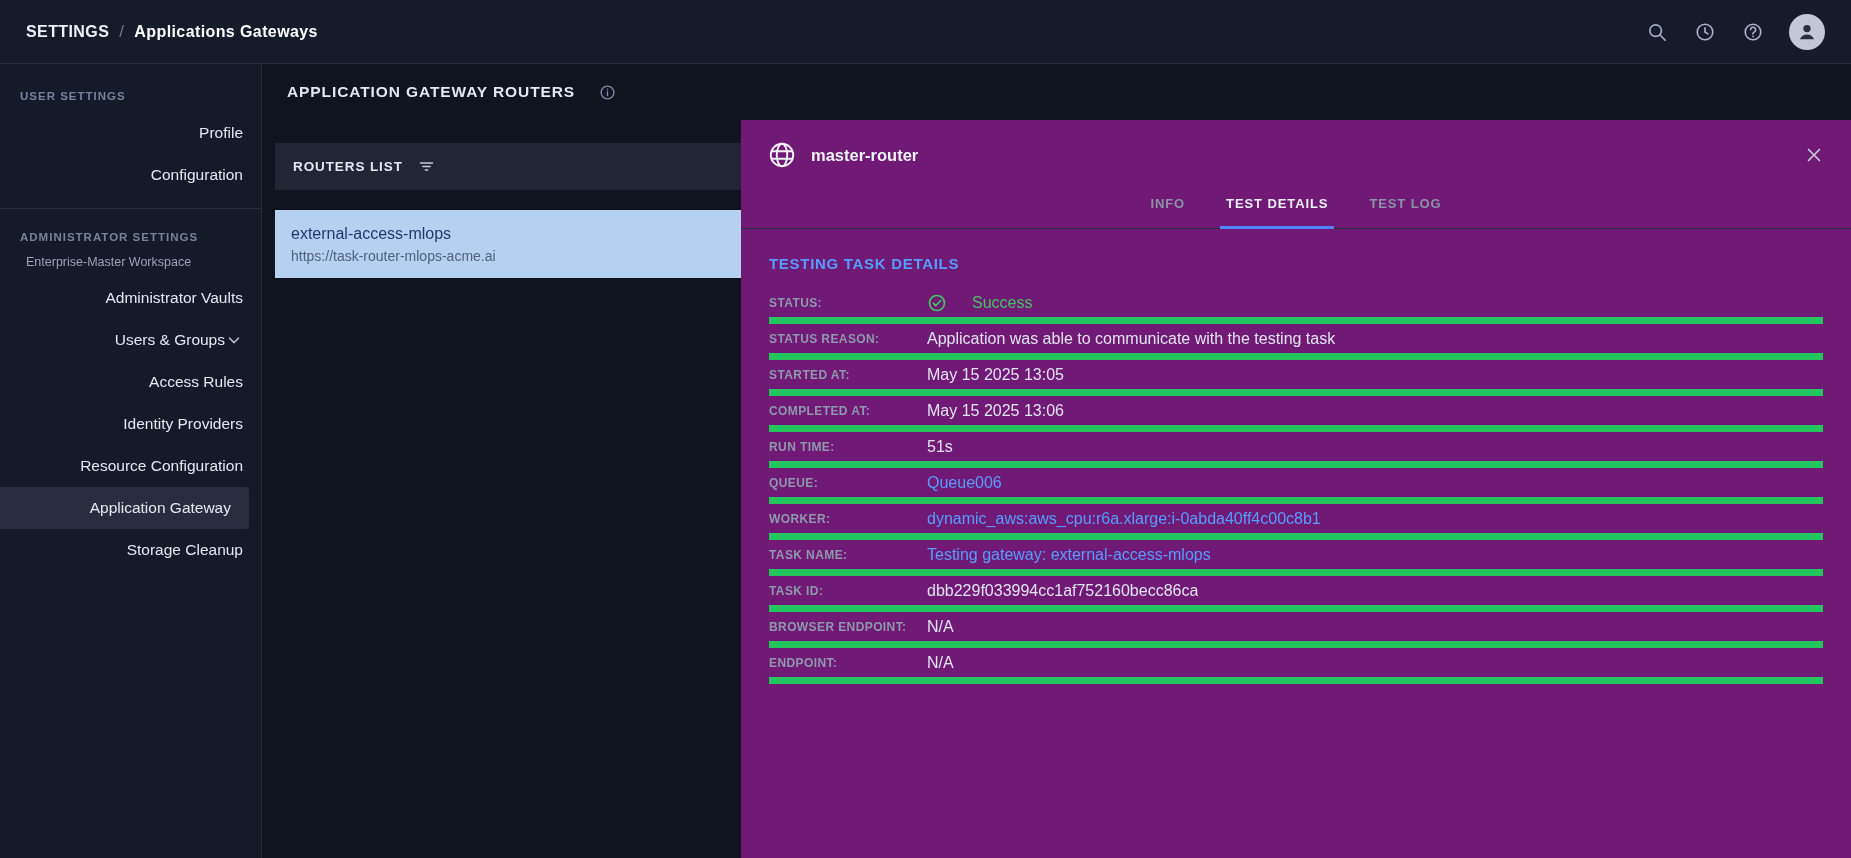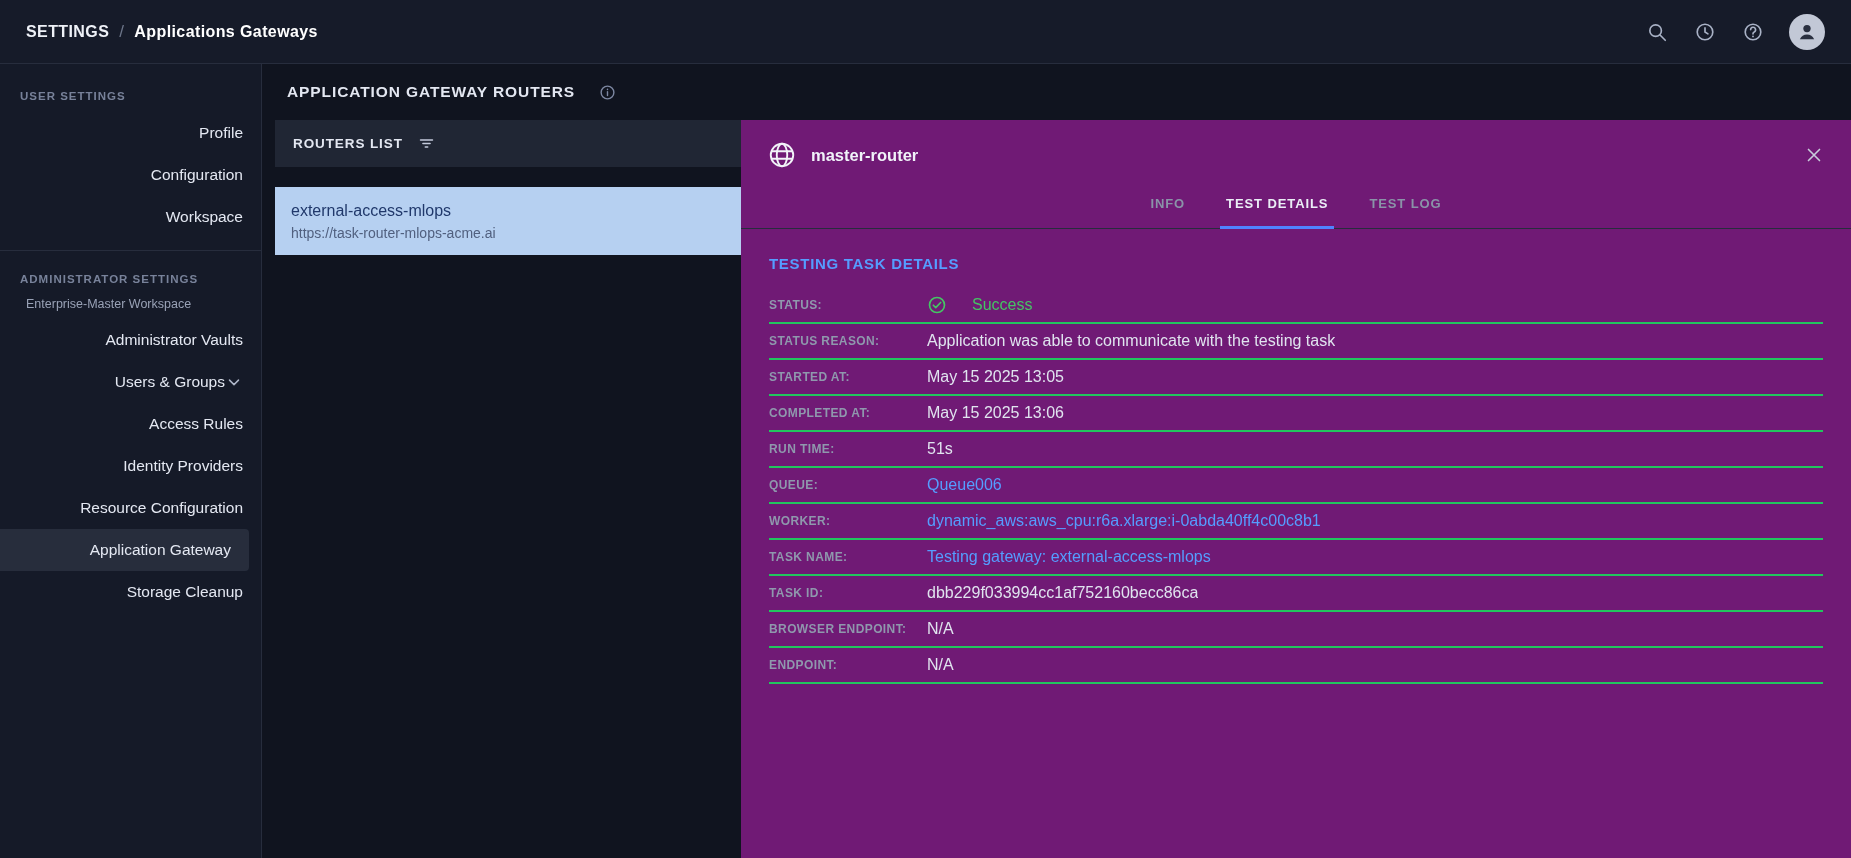--- a/index.html
+++ b/index.html
@@ -47,21 +47,21 @@
 
   
   .main { flex:1; display:flex; flex-direction:column; min-width:0; background:#10141f; }
   .page-header { height:56px; flex:0 0 56px; display:flex; align-items:center; gap:24px; padding-left:25px; }
   .page-title { font-size:15.5px; font-weight:700; letter-spacing:.9px; color:#e3e7f1; }
   .info-icon { color:#7d88a2; }
 
   .panels { flex:1; display:flex; min-height:0; padding-left:13px; }
 
   
-  .routers-panel { width:466px; flex:0 0 466px; display:flex; flex-direction:column; }
+  .routers-panel { width:466px; flex:0 0 466px; display:flex; flex-direction:column;margin-top:23px; }
   .routers-header { height:47px; flex:0 0 47px; background:#202634; display:flex; align-items:center; gap:14px; padding:0 18px; }
   .routers-title { font-size:13.5px; font-weight:700; letter-spacing:.9px; color:#e3e7f1; }
   .filter-btn { color:#c3cadb; cursor:pointer; }
   .routers-body { flex:1; background:#10141f; padding-top:20px; }
   .router-item {
     height:68px; background:#b6d0f1; display:flex; flex-direction:column;
     justify-content:center; gap:5px; padding:0 16px; cursor:pointer;
   }
   .router-name { font-size:16px; color:#20386b; }
   .router-url { font-size:14px; color:#51607f; }
@@ -74,21 +74,21 @@
   .close-btn { margin-left:auto; color:#c7cddb; cursor:pointer; width:22px; height:22px; }
 
   .tabs { display:flex; justify-content:center; gap:29px; border-bottom:1px solid #272d3d; padding:0 24px; }
   .tab { position:relative; padding:14px 6px 17px; font-size:13px; font-weight:600; letter-spacing:.9px; color:#8a93a8; cursor:pointer; }
   .tab.active { color:#eaeef6; }
   .tab.active::after { content:""; position:absolute; left:0; right:0; bottom:-1px; height:3px; background:#4f83ff; }
 
   .section-title { margin:26px 28px 16px; font-size:15px; font-weight:700; letter-spacing:.7px; color:#559dff; }
 
   .details-table { margin:0 28px; }
-  .detail-row { display:flex; align-items:center; height:36px; border-bottom:2px solid #22c55e; }
+  .detail-row { display:flex; align-items:center; height:36px; border-bottom:7px solid #22c55e; }
   .row-label { flex:0 0 158px; font-size:12px; font-weight:700; letter-spacing:.4px; color:#8f98ad; }
   .row-value { font-size:16px; color:#e0e4ef; white-space:nowrap; overflow:hidden; text-overflow:ellipsis; }
   .row-value.link { color:#559dff; cursor:pointer; }
   .status-value { display:flex; align-items:center; gap:25px; color:#45c464; font-size:16px; }
   .status-icon { color:#45c464; }
 </style>
 </head>
 <body>
 
 <div class="app">
@@ -131,23 +131,20 @@
   <div class="shell">
 
     <aside class="sidebar">
       <div class="section-label">USER SETTINGS</div>
       <div class="nav-item">
         <span>Profile</span>
       </div>
       <div class="nav-item">
         <span>Configuration</span>
       </div>
-      <div class="nav-item">
-        <span>Workspace</span>
-      </div>
 
       <div class="divider"></div>
 
       <div class="section-label">ADMINISTRATOR SETTINGS</div>
       <div class="sub-label">Enterprise-Master Workspace</div>
 
       <div class="nav-item">
         <span>Administrator Vaults</span>
       </div>
       <div class="nav-item">

